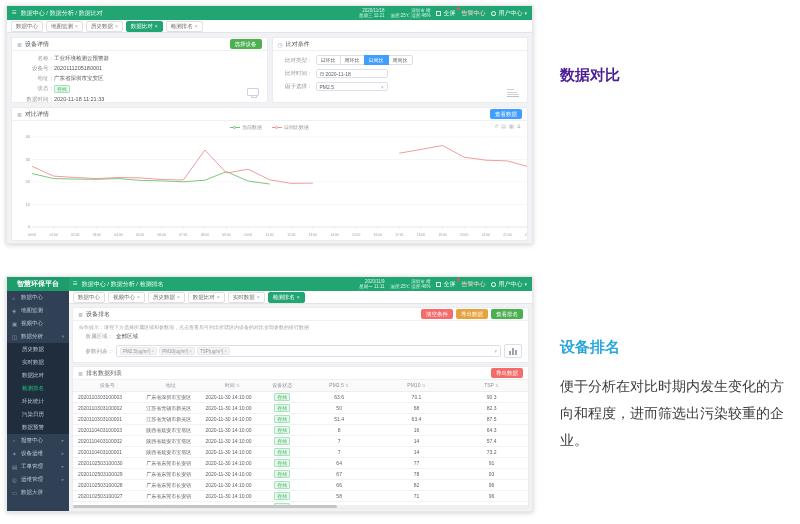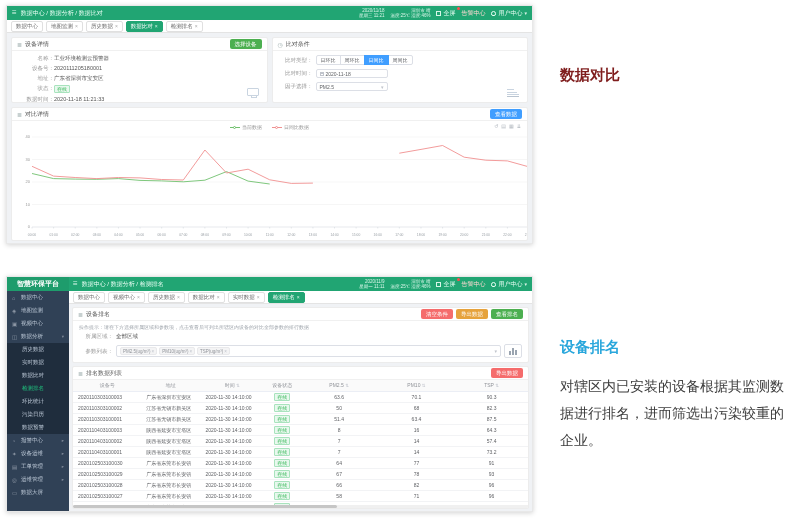--- a/index.html
+++ b/index.html
@@ -584,20 +584,20 @@
             <div class="hscroll">
                 <i></i>
               </div>
           </div>
         </div>
       </div>
     </div>
   </div>
 
   <div class="note note1">
-    <h3 style="color: #7f1d1d;">数据对比</h3>
+    <h3 style="color: #4c1d95;">数据对比</h3>
   </div>
   <div class="note note2">
     <h3 style="color: rgb(42, 167, 220);">设备排名</h3>
-    <p>对辖区内已安装的设备根据其监测数据进行排名，进而筛选出污染较重的企业。</p>
+    <p>便于分析在对比时期内发生变化的方向和程度，进而筛选出污染较重的企业。</p>
   </div>
 
 </div>
 
 </body></html>

